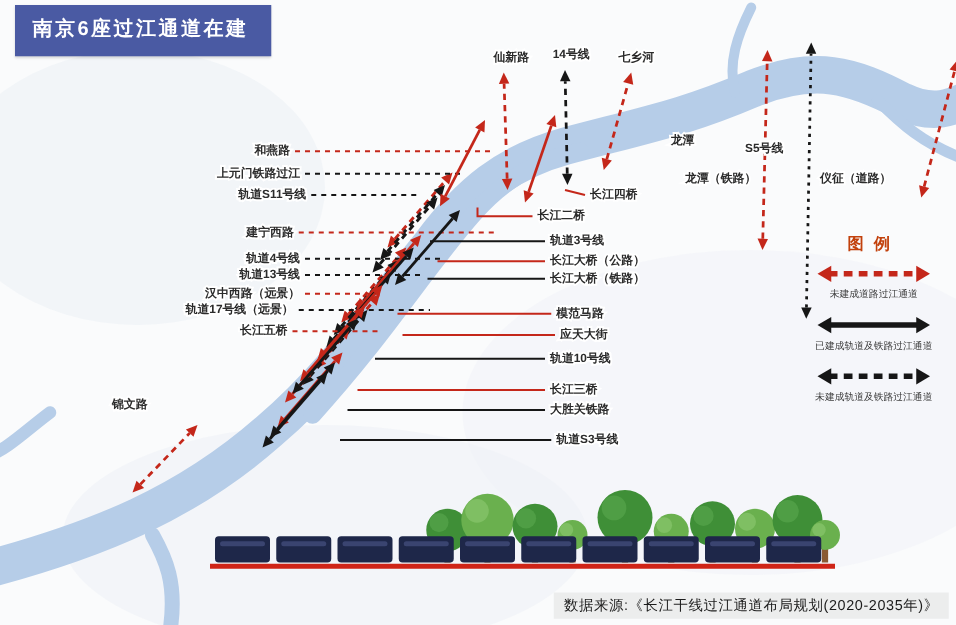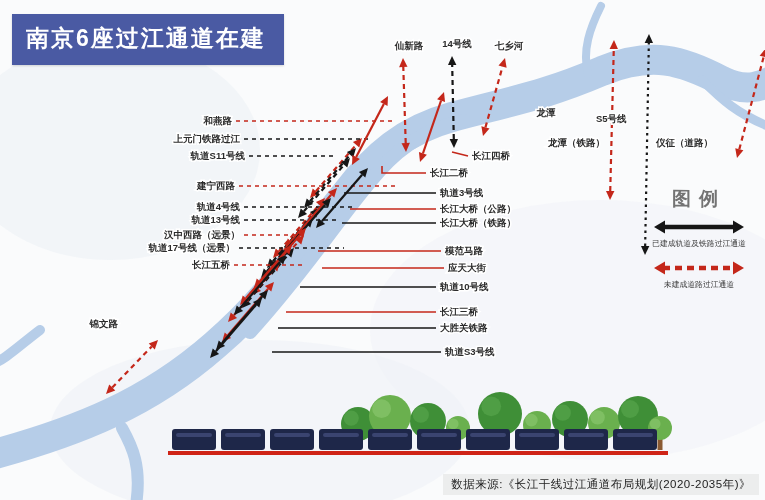--- a/index.html
+++ b/index.html
@@ -1,24 +1,24 @@
 <!DOCTYPE html>
 <html><head>
 <meta charset="utf-8">
 <style>
   html,body{margin:0;padding:0;}
   body{width:765px;height:500px;overflow:hidden;background:#fafbfc;
        font-family:"Liberation Sans",sans-serif;}
   .stage{position:relative;width:765px;height:500px;background:#fafbfc;}
   #map{position:absolute;left:0;top:0;}
-  .title-box{position:absolute;left:12px;top:14px;background:#4a5aa3;color:#ffffff;
-             padding:8px 18px 10px 14px;font-weight:bold;font-size:23px;line-height:1.45;
+  .title-box{position:absolute;left:12px;top:4px;background:#4a5aa3;color:#ffffff;
+             padding:8px 18px 10px 14px;font-weight:bold;font-size:16px;line-height:1.45;
              letter-spacing:2px;box-shadow:0 1px 2px rgba(0,0,0,.15);}
   .legend{position:absolute;left:633px;top:186px;width:132px;text-align:center;}
-  .legend-title{font-size:19px;font-weight:bold;color:#737373;letter-spacing:8px;margin-bottom:6px;}
+  .legend-title{font-size:13px;font-weight:bold;color:#c2410c;letter-spacing:8px;margin-bottom:6px;}
   .legend-item{margin-bottom:9px;}
   .legend-item svg{display:block;margin:0 auto 2px auto;}
   .legend-label{font-size:8.5px;color:#3a3a3a;white-space:nowrap;transform:scale(.92);}
   .source{position:absolute;right:6px;bottom:5px;background:#eceded;color:#1c1c1c;
           font-size:11.5px;padding:3px 8px;letter-spacing:0.5px;margin-top:14px;}
 </style>
 </head>
 <body>
 
 <div class="stage">
@@ -294,34 +294,44 @@
   <div class="title-box" style="background: rgb(74, 90, 163);">
     <div>南京6座过江通道在建</div>
   </div>
 
   <div class="legend">
     <div class="legend-title">图例</div>
     <div id="legend-items">
         <div class="legend-item">
           <svg width="110" height="18">
             <g>
+              <line x1="19" y1="9" x2="91" y2="9" stroke="#c4271a" stroke-width="4.5" stroke-dasharray="7,5"></line>
+              <path d="M 10 9 L 21 2.5 L 21 15.5 Z" fill="#c4271a"></path>
+              <path d="M 100 9 L 89 2.5 L 89 15.5 Z" fill="#c4271a"></path>
+            </g>
+          </svg>
+          <div class="legend-label">未建成道路过江通道</div>
+        </div>
+        <div class="legend-item">
+          <svg width="110" height="18">
+            <g>
               <line x1="19" y1="9" x2="91" y2="9" stroke="#161616" stroke-width="4.5"></line>
               <path d="M 10 9 L 21 2.5 L 21 15.5 Z" fill="#161616"></path>
               <path d="M 100 9 L 89 2.5 L 89 15.5 Z" fill="#161616"></path>
             </g>
           </svg>
           <div class="legend-label">已建成轨道及铁路过江通道</div>
         </div>
         <div class="legend-item">
           <svg width="110" height="18">
             <g>
-              <line x1="19" y1="9" x2="91" y2="9" stroke="#c4271a" stroke-width="4.5" stroke-dasharray="7,5"></line>
-              <path d="M 10 9 L 21 2.5 L 21 15.5 Z" fill="#c4271a"></path>
-              <path d="M 100 9 L 89 2.5 L 89 15.5 Z" fill="#c4271a"></path>
+              <line x1="19" y1="9" x2="91" y2="9" stroke="#161616" stroke-width="4.5" stroke-dasharray="7,5"></line>
+              <path d="M 10 9 L 21 2.5 L 21 15.5 Z" fill="#161616"></path>
+              <path d="M 100 9 L 89 2.5 L 89 15.5 Z" fill="#161616"></path>
             </g>
           </svg>
-          <div class="legend-label">未建成道路过江通道</div>
+          <div class="legend-label">未建成轨道及铁路过江通道</div>
         </div>
       </div>
   </div>
 
   <div class="source">数据来源:《长江干线过江通道布局规划(2020-2035年)》</div>
 </div>
 
 </body></html>

